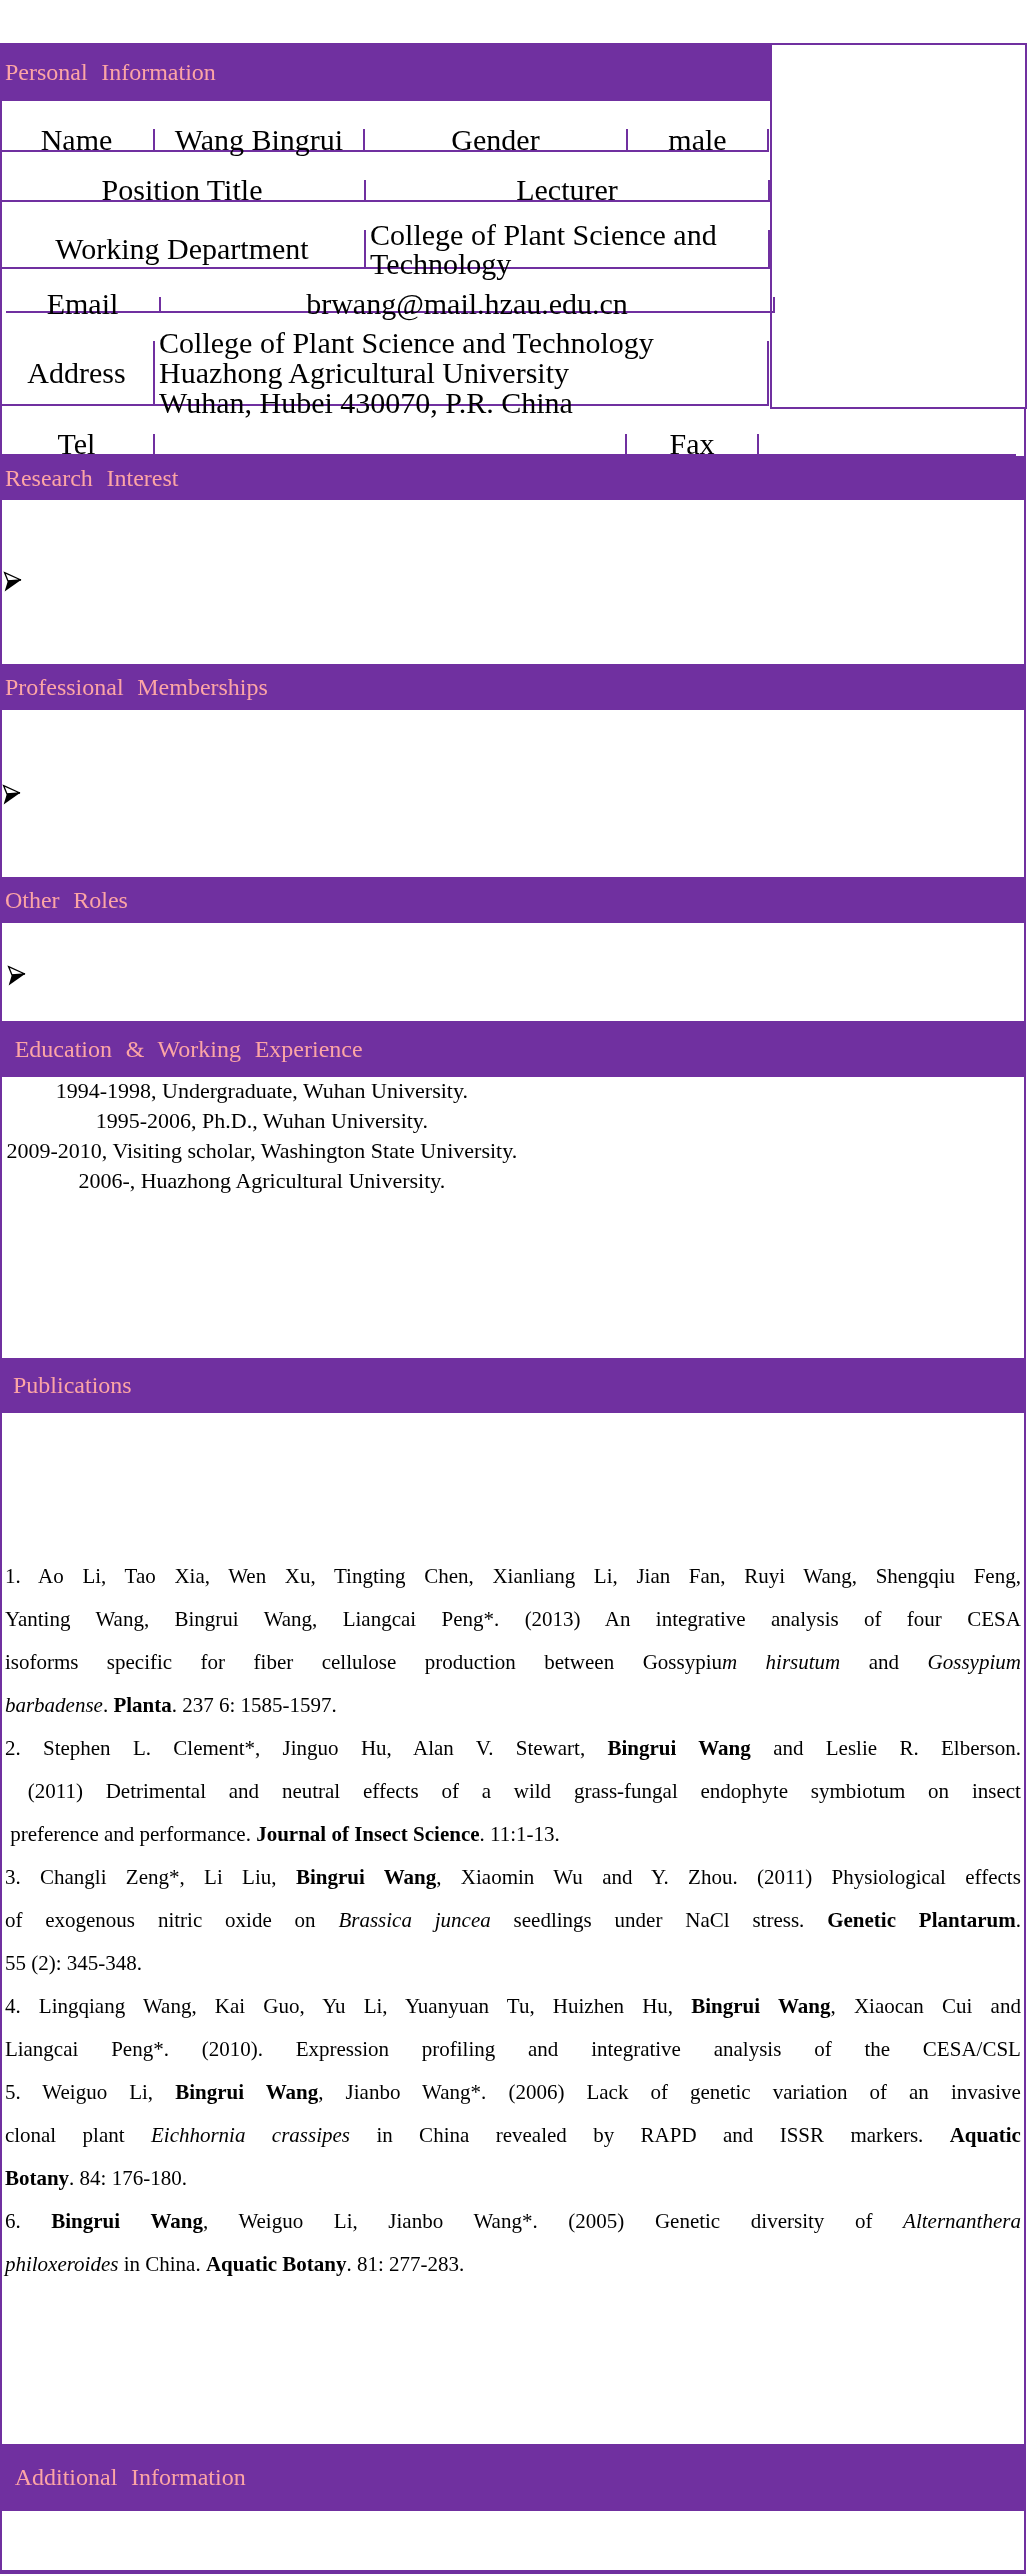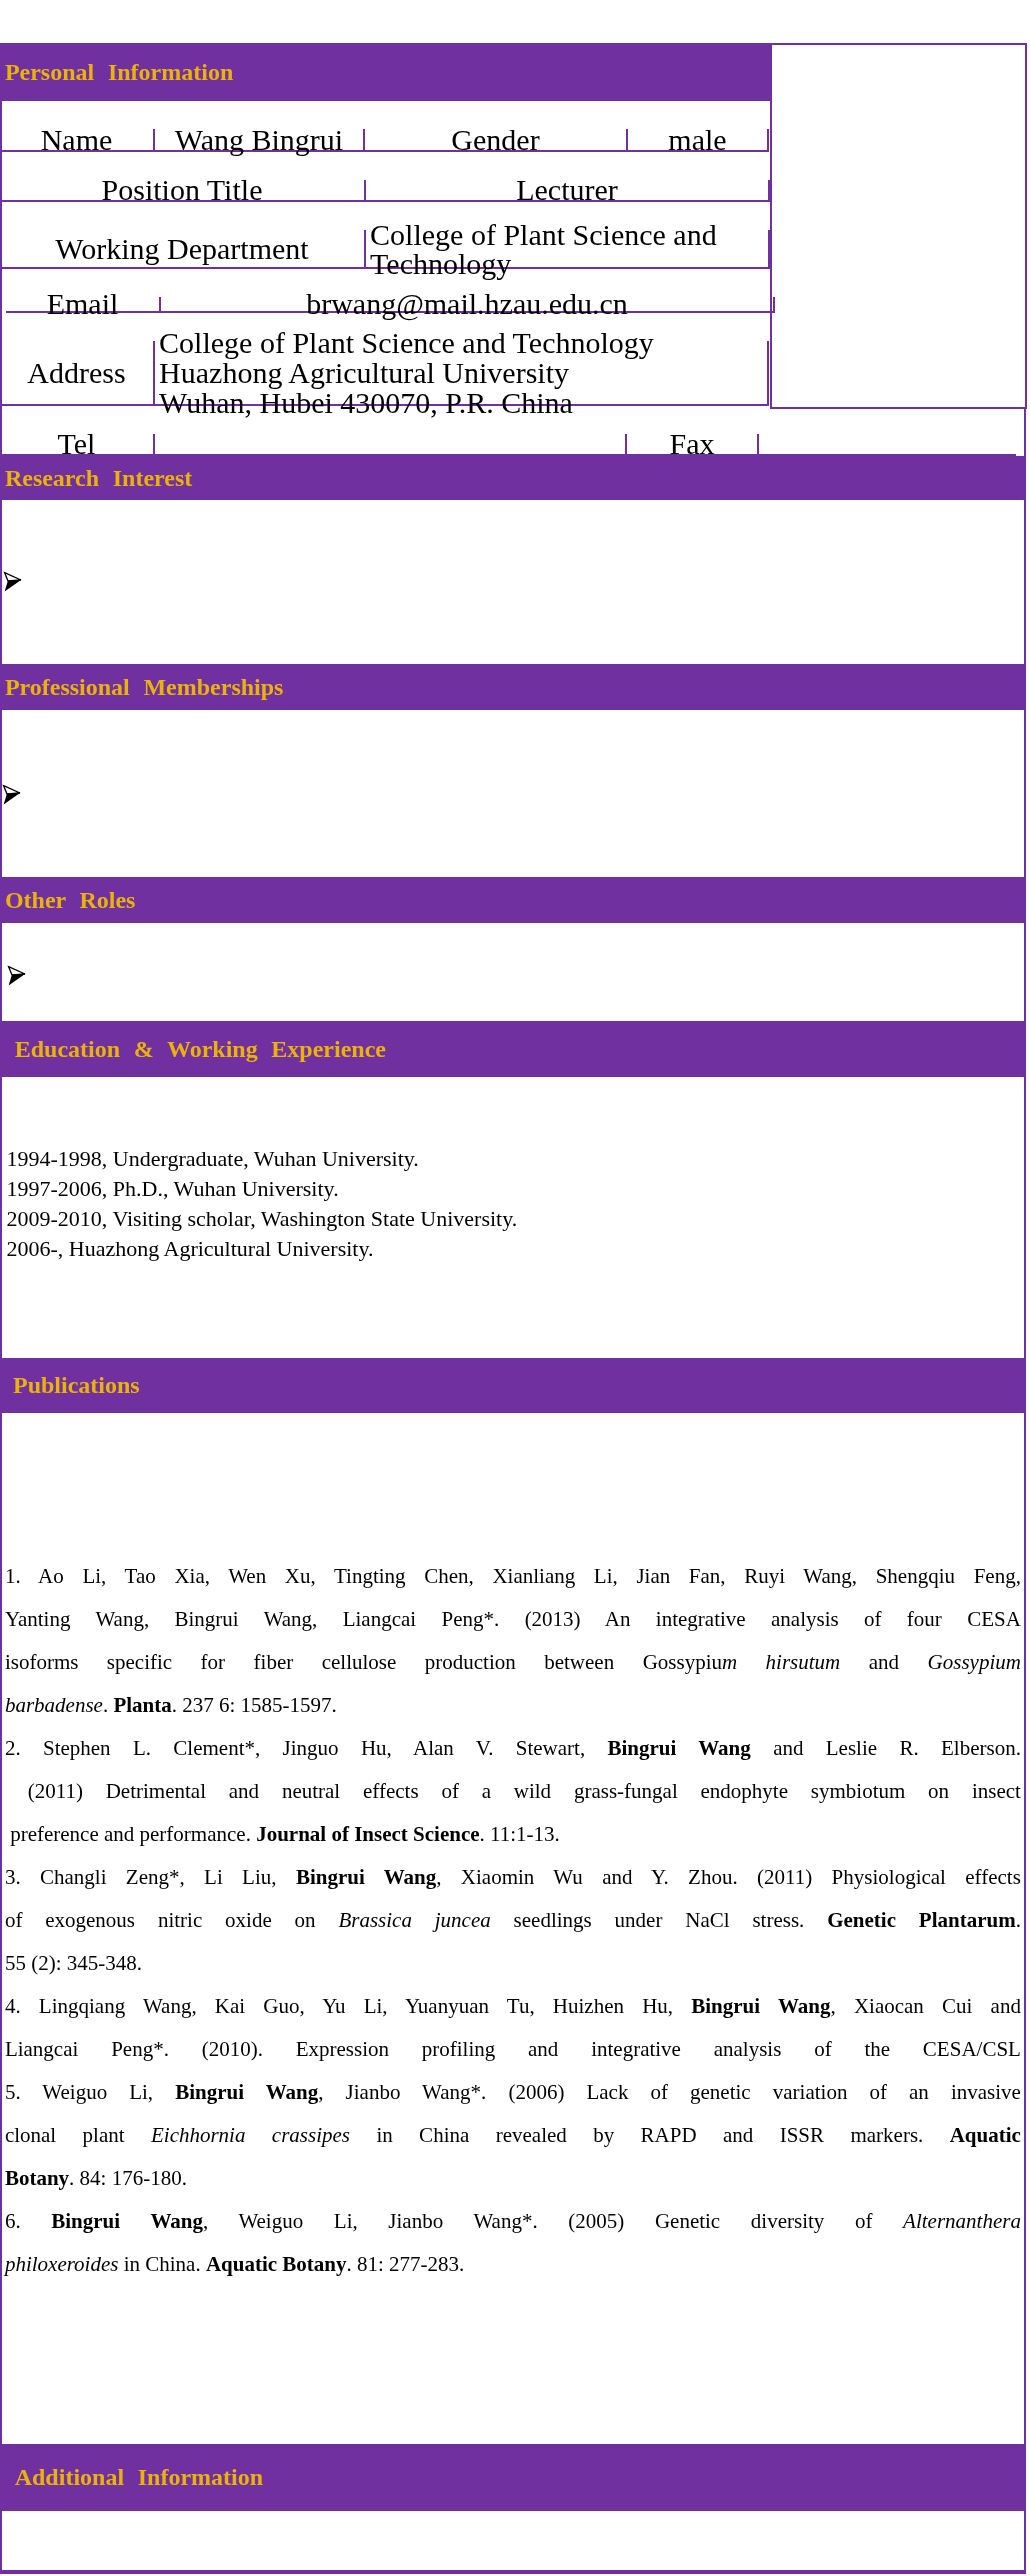--- a/index.html
+++ b/index.html
@@ -15,23 +15,23 @@
   
   #frame{
     left:0;top:43px;width:1026px;height:2531px;
     border:2.5px solid #7030A0;border-bottom-width:4.1px;
     box-sizing:border-box;
   }
   
   .bar{
     left:0;width:1026px;
     background:#7030A0;
-    color:#eab308;
+    color:#fca5a5;
     display:flex;align-items:center;
-    font-weight:bold;font-size:24px;
+    font-weight:normal;font-size:24px;
     word-spacing:0.32em;
     box-sizing:border-box;
   }
   .pad-s{padding-left:4.9px;}
   .pad-m{padding-left:13px;}
   .pad-l{padding-left:14.7px;}
   
   .row{display:flex;box-sizing:border-box;}
   .cell{
     box-sizing:border-box;
@@ -146,23 +146,23 @@
     <svg width="19.6" height="28" viewBox="0 0 24 34">
       <path d="M2 8 L22 17 L6 18 Z" fill="#ffffff" stroke="#000000" stroke-width="1.6"></path>
       <path d="M2 31 L22 17 L6 18 Z" fill="#000000"></path>
     </svg>
     <span></span>
   </div>
 
   <div class="bar abs pad-l" style="top:1021px;height:56px;">
     <span>Education &amp; Working Experience</span>
   </div>
-  <div id="edu-lines" class="abs" style="top:1144px;">
+  <div id="edu-lines" class="abs" style="top:1076px;text-align:center;">
       <div>1994-1998, Undergraduate, Wuhan University.</div>
-      <div>1997-2006, Ph.D., Wuhan University.</div>
+      <div>1995-2006, Ph.D., Wuhan University.</div>
       <div>2009-2010, Visiting scholar, Washington State University.</div>
       <div>2006-, Huazhong Agricultural University.</div>
     </div>
 
   <div class="bar abs pad-m" style="top:1358px;height:55px;">
     <span>Publications</span>
   </div>
   <div id="pub-lines" class="abs" style="top:1555px;">
       <div class="pub-line j"><span>1. Ao Li, Tao Xia, Wen Xu, Tingting Chen, Xianliang Li, Jian Fan, Ruyi Wang, Shengqiu Feng,</span></div>
       <div class="pub-line j"><span>Yanting Wang, Bingrui Wang, Liangcai Peng*. (2013) An integrative analysis of four CESA</span></div>

